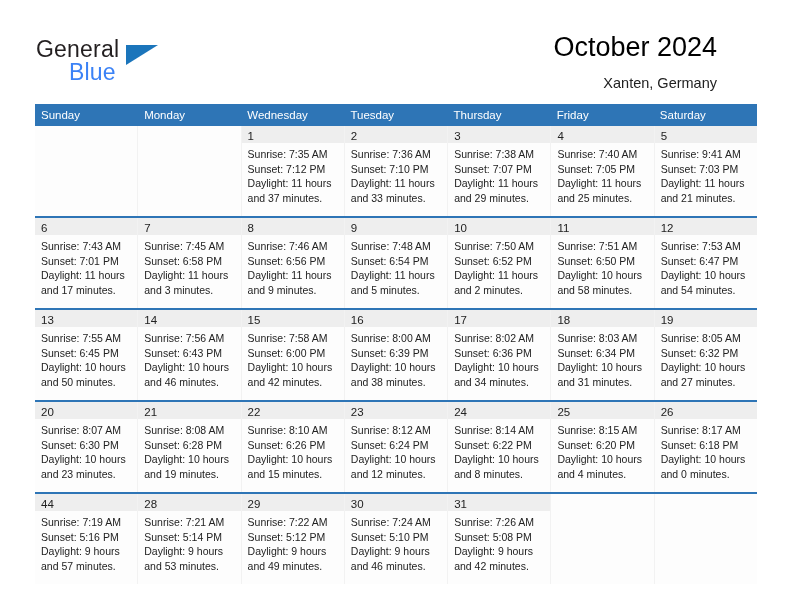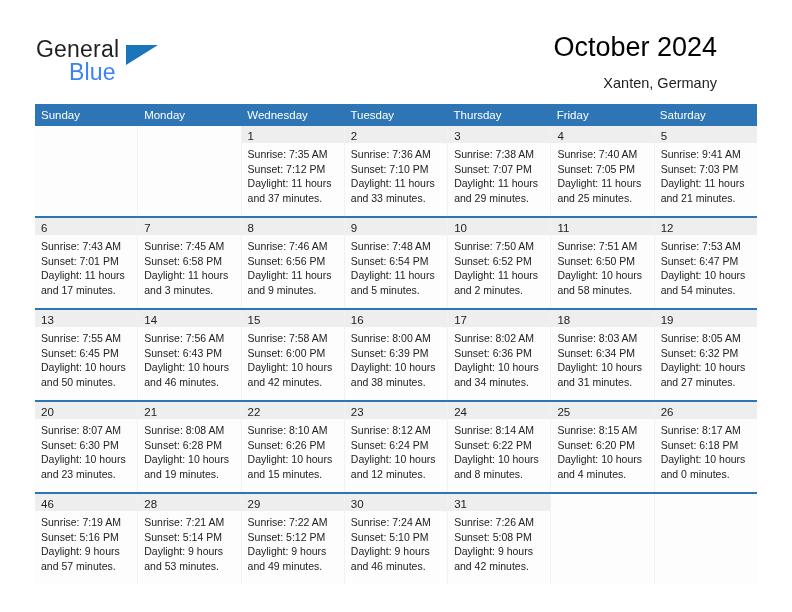--- a/index.html
+++ b/index.html
@@ -415,21 +415,21 @@
             <div class="day-body">
               <div class="day-line">Sunrise: 8:17 AM</div>
               <div class="day-line">Sunset: 6:18 PM</div>
               <div class="day-line">Daylight: 10 hours</div>
               <div class="day-line">and 0 minutes.</div>
             </div>
           </div>
         </div>
         <div class="week-row">
           <div class="day-cell">
-            <div class="daynum-band"><span class="daynum">46</span></div>
+            <div class="daynum-band"><span class="daynum">44</span></div>
             <div class="day-body">
               <div class="day-line">Sunrise: 7:19 AM</div>
               <div class="day-line">Sunset: 5:16 PM</div>
               <div class="day-line">Daylight: 9 hours</div>
               <div class="day-line">and 57 minutes.</div>
             </div>
           </div>
           <div class="day-cell">
             <div class="daynum-band"><span class="daynum">28</span></div>
             <div class="day-body">

